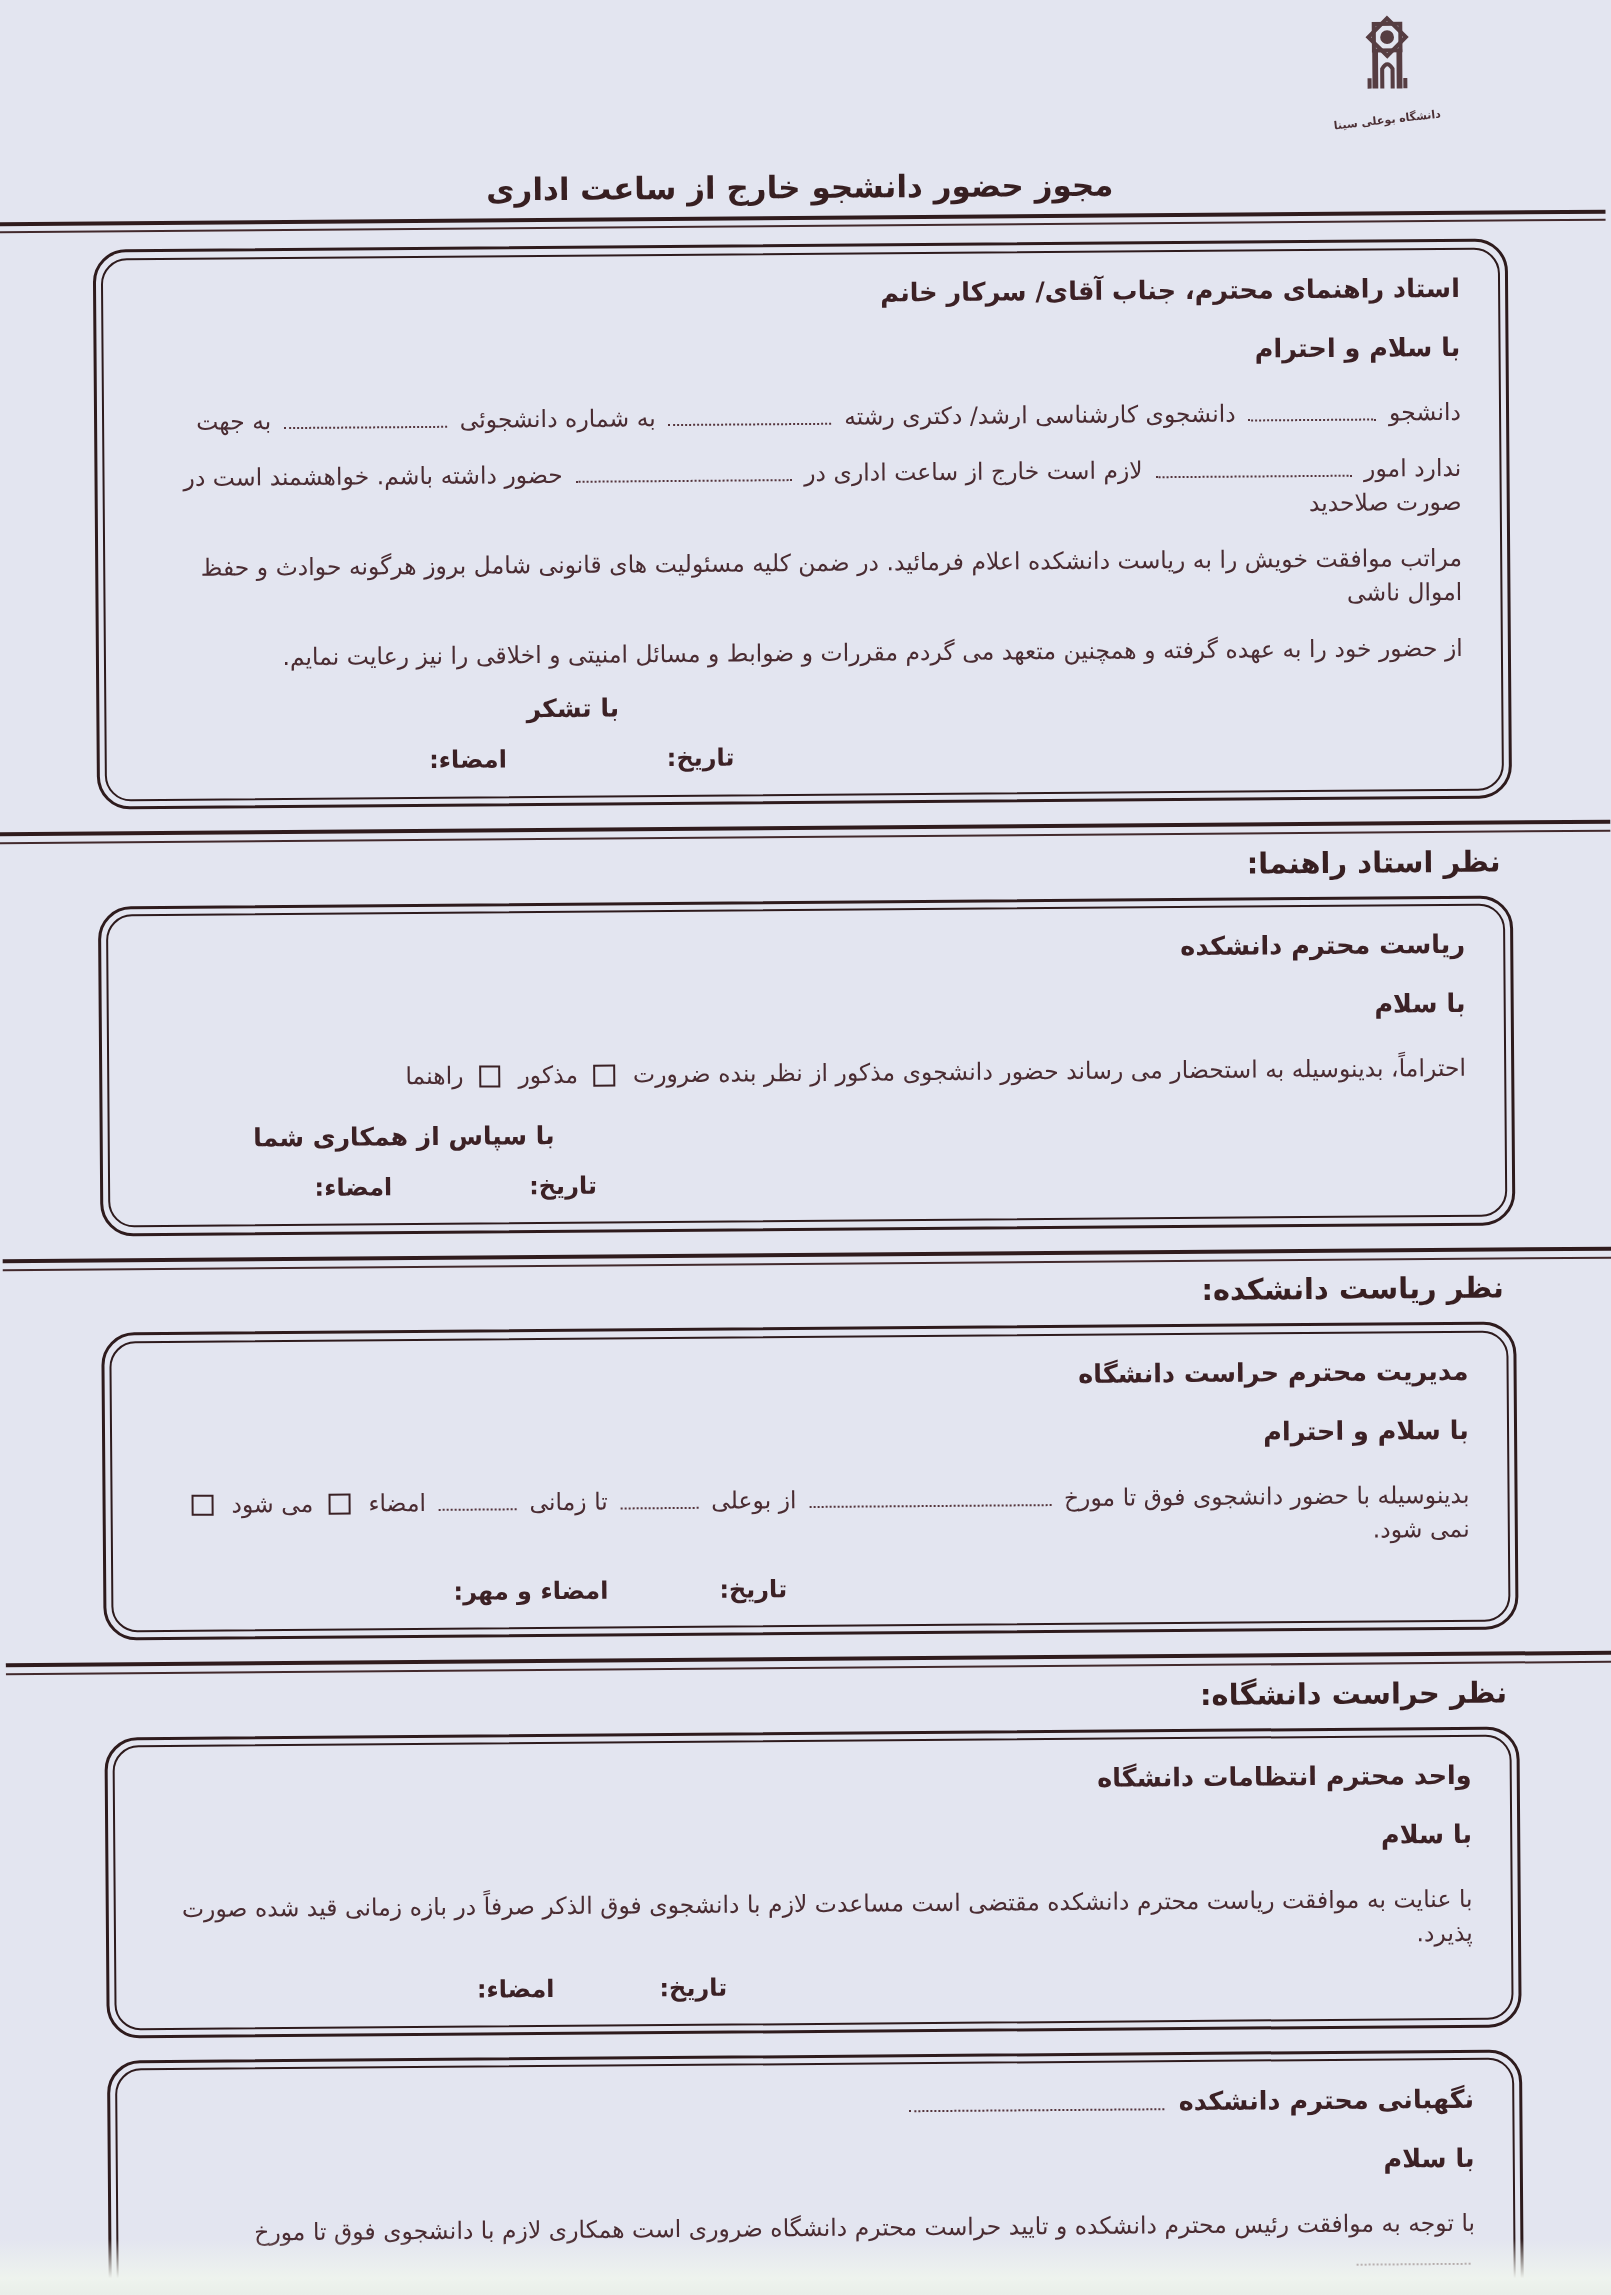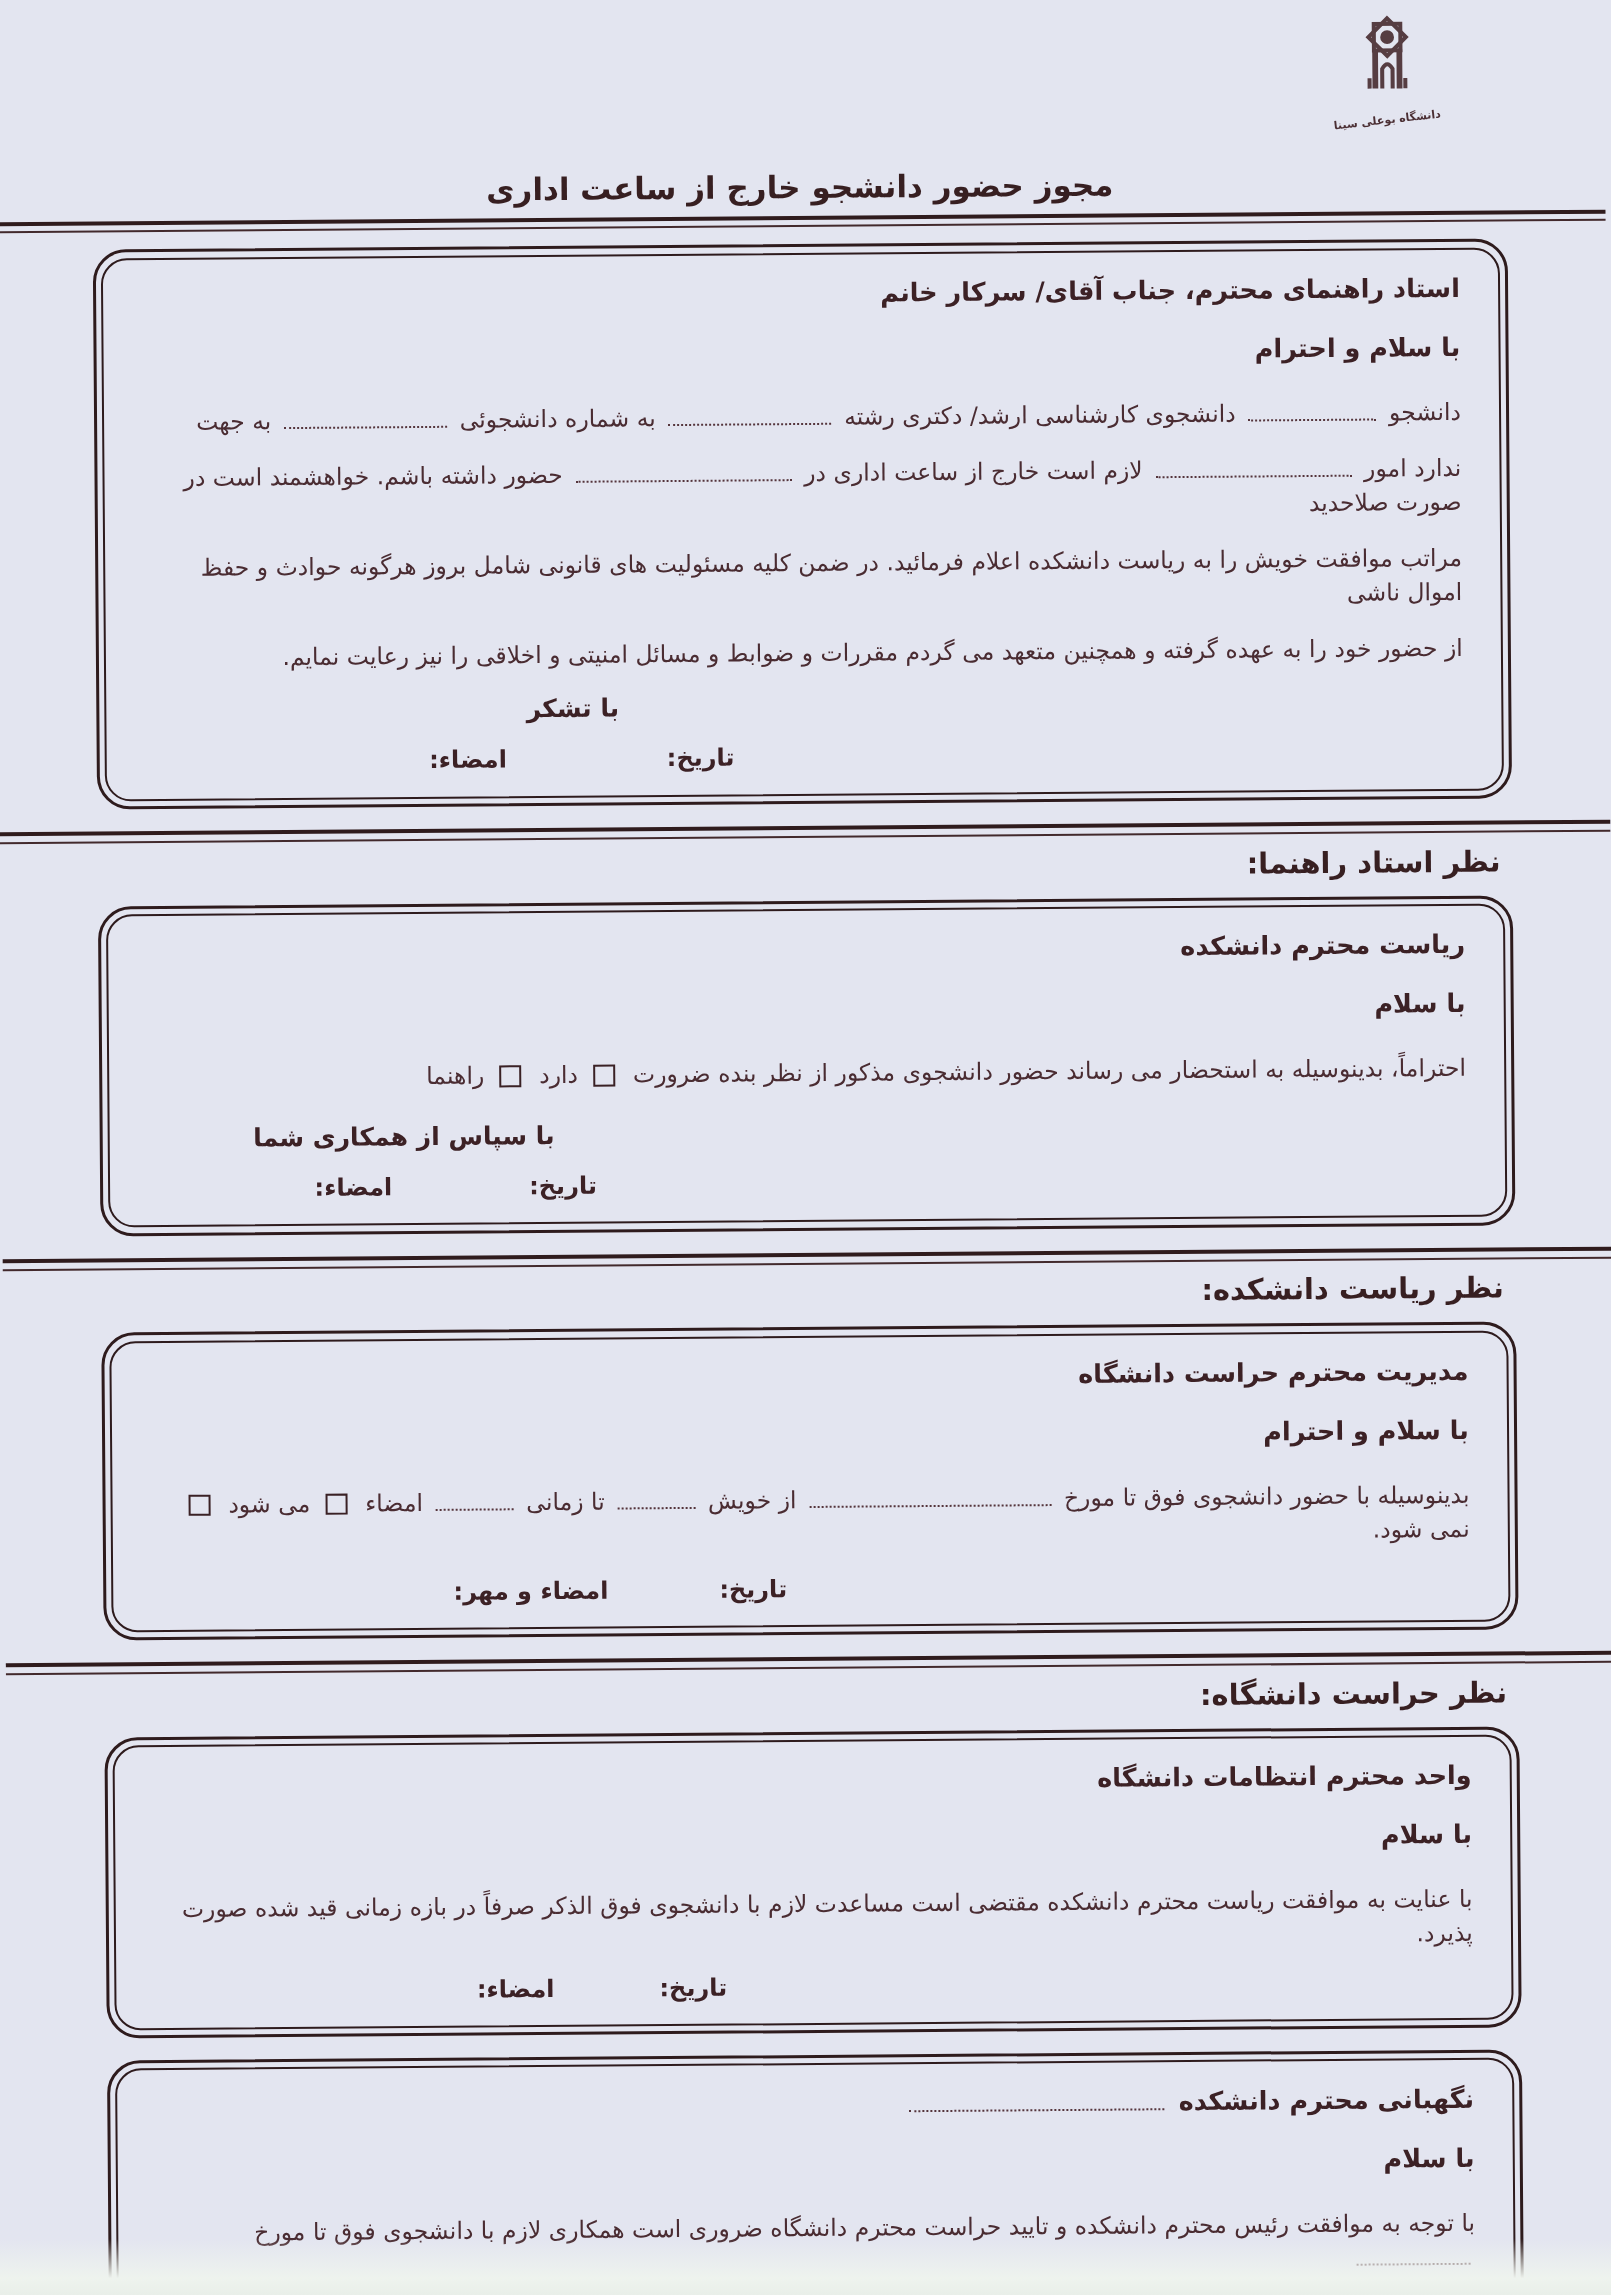--- a/index.html
+++ b/index.html
@@ -154,21 +154,21 @@
     <div class="hrule" style="margin-top:22px"></div>
     <div class="section-label">نظر استاد راهنما:</div>
 
     <div class="box b2">
       <div class="box-inner">
         <div class="salutation">ریاست محترم دانشکده</div>
         <div class="greeting">با سلام</div>
         <div class="line" style="margin-bottom:29px">
           <span>احتراماً، بدینوسیله به استحضار می رساند حضور دانشجوی مذکور از نظر بنده ضرورت</span>
           <span class="cb"></span>
-          <span>دارد</span>
+          <span>مذکور</span>
           <span class="cb"></span>
           <span>راهنما</span>
         </div>
         <div class="closing">با سپاس از همکاری شما</div>
         <div class="sig-row">
           <span>تاریخ:</span>
           <span class="sig-gap"></span>
           <span>امضاء:</span>
         </div>
       </div>
@@ -177,21 +177,21 @@
     <div class="hrule" style="margin-top:22px"></div>
     <div class="section-label">نظر ریاست دانشکده:</div>
 
     <div class="box b3">
       <div class="box-inner">
         <div class="salutation">مدیریت محترم حراست دانشگاه</div>
         <div class="greeting">با سلام و احترام</div>
         <div class="line">
           <span>بدینوسیله با حضور دانشجوی فوق تا مورخ</span>
           <span class="blank" style="width:242px"></span>
-          <span>از خویش</span>
+          <span>از بوعلی</span>
           <span class="blank" style="width:78px"></span>
           <span>تا زمانی</span>
           <span class="blank" style="width:78px"></span>
           <span>امضاء</span>
           <span class="cb"></span>
           <span>می شود</span>
           <span class="cb"></span>
           <span>نمی شود.</span>
         </div>
         <div class="sig-row">

